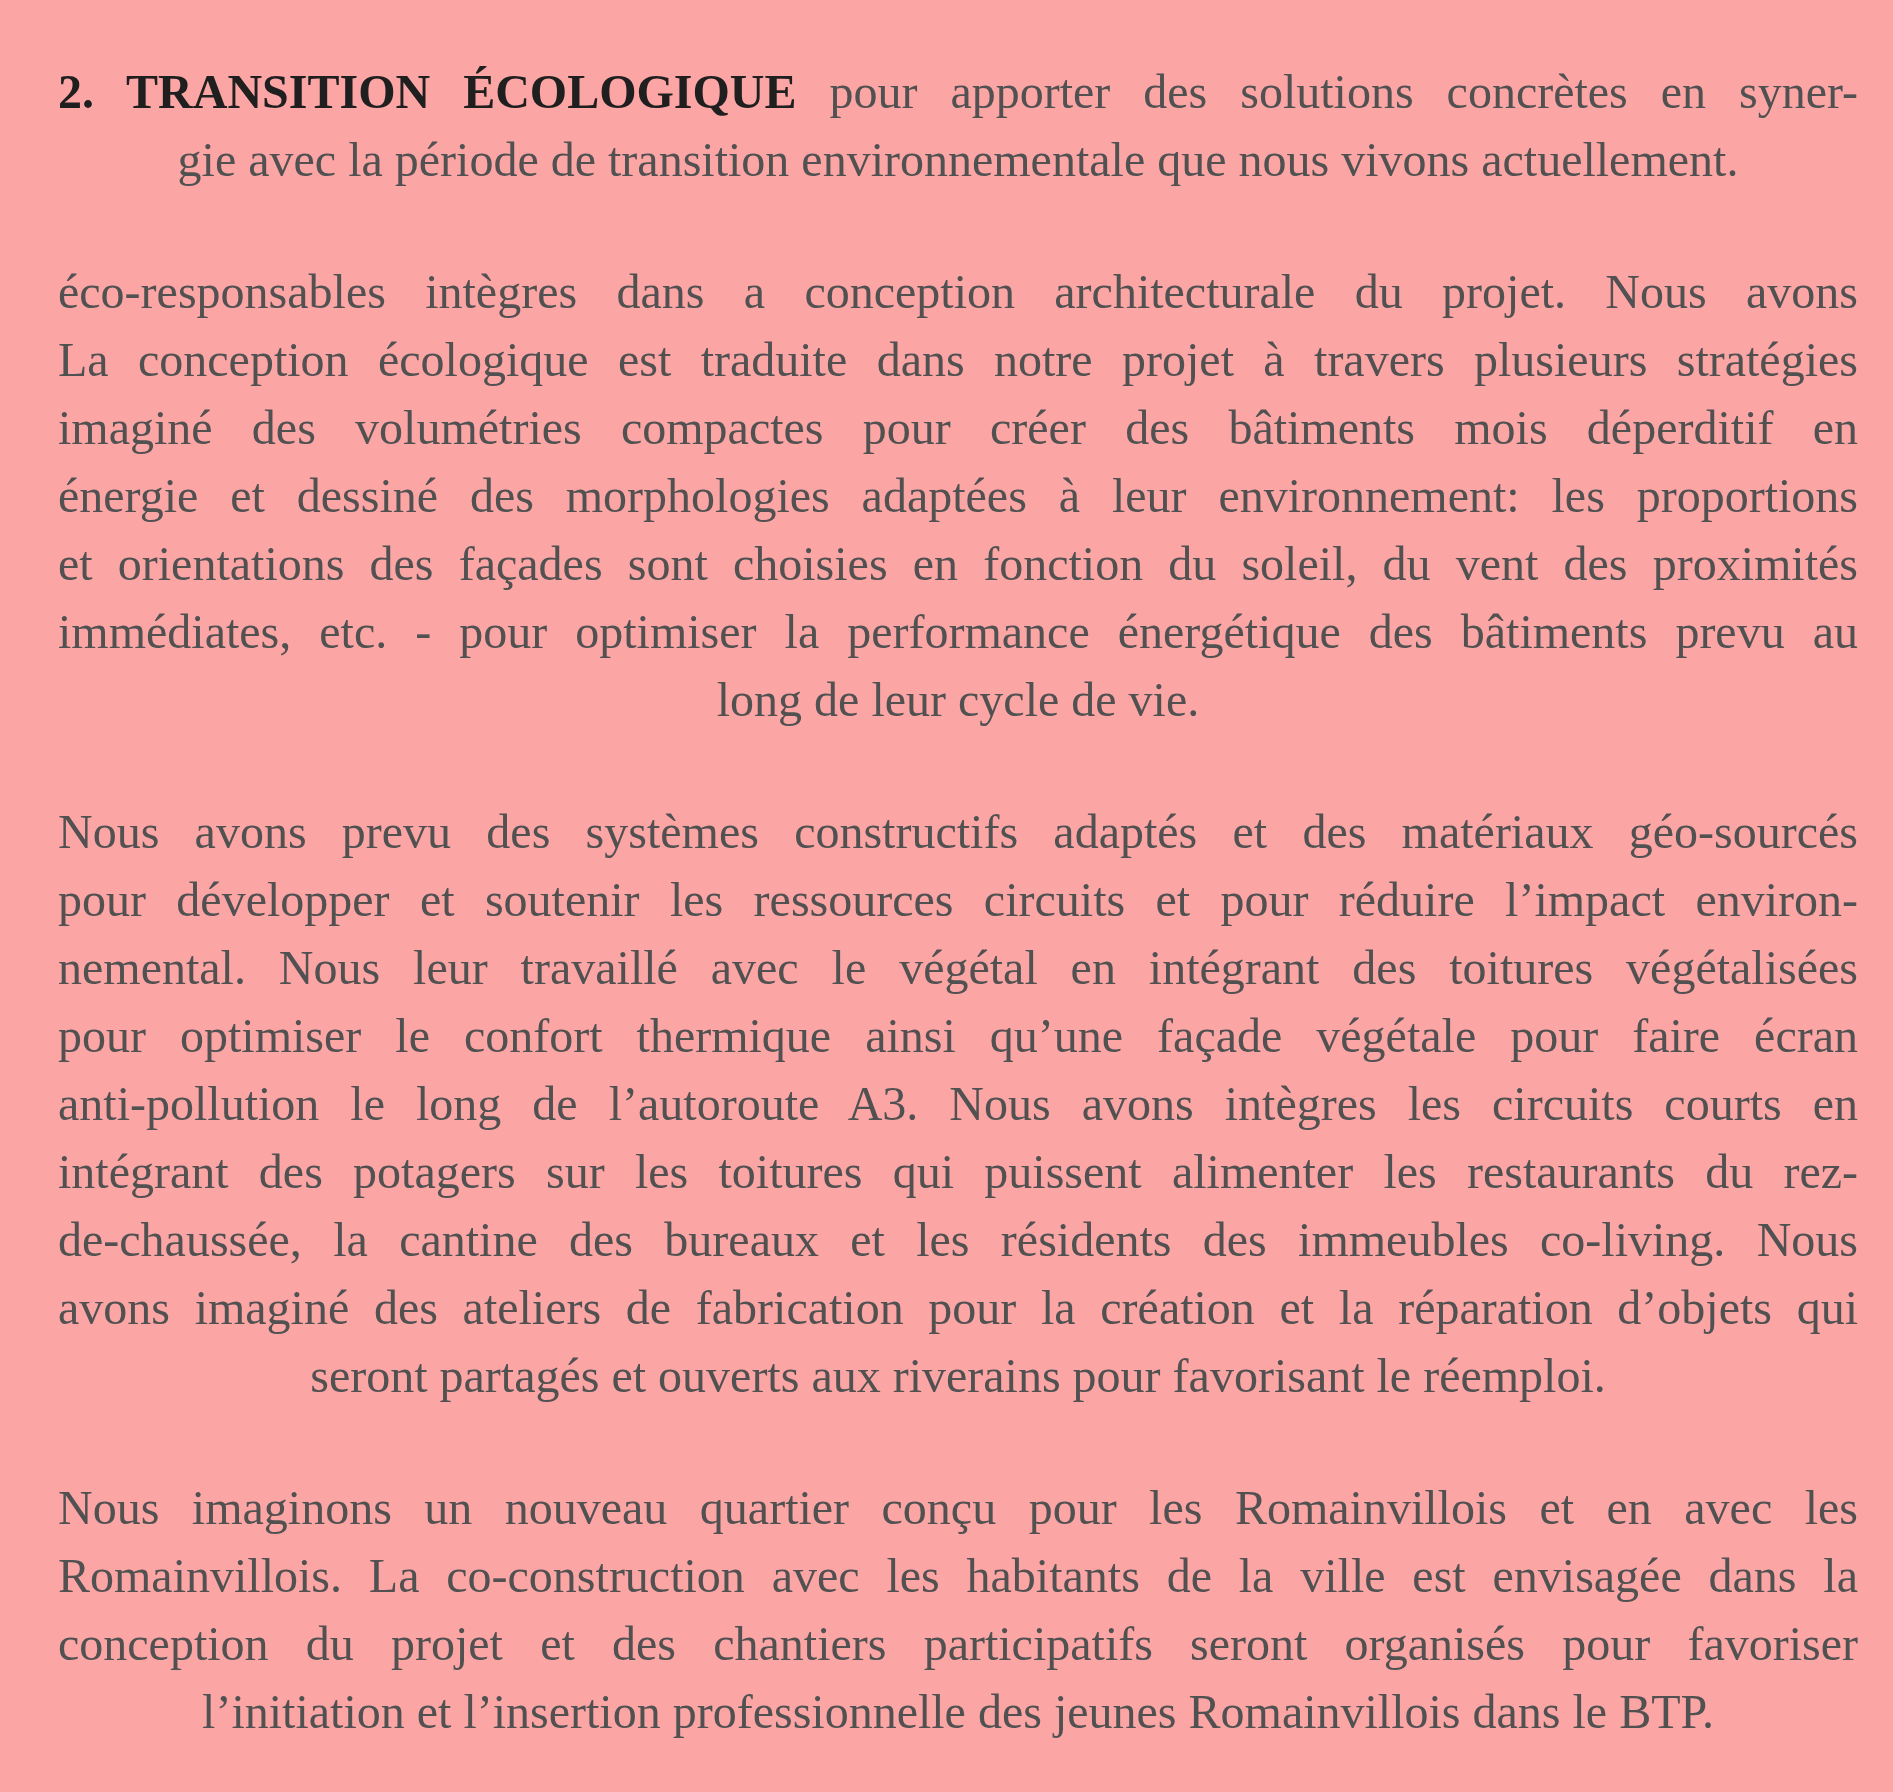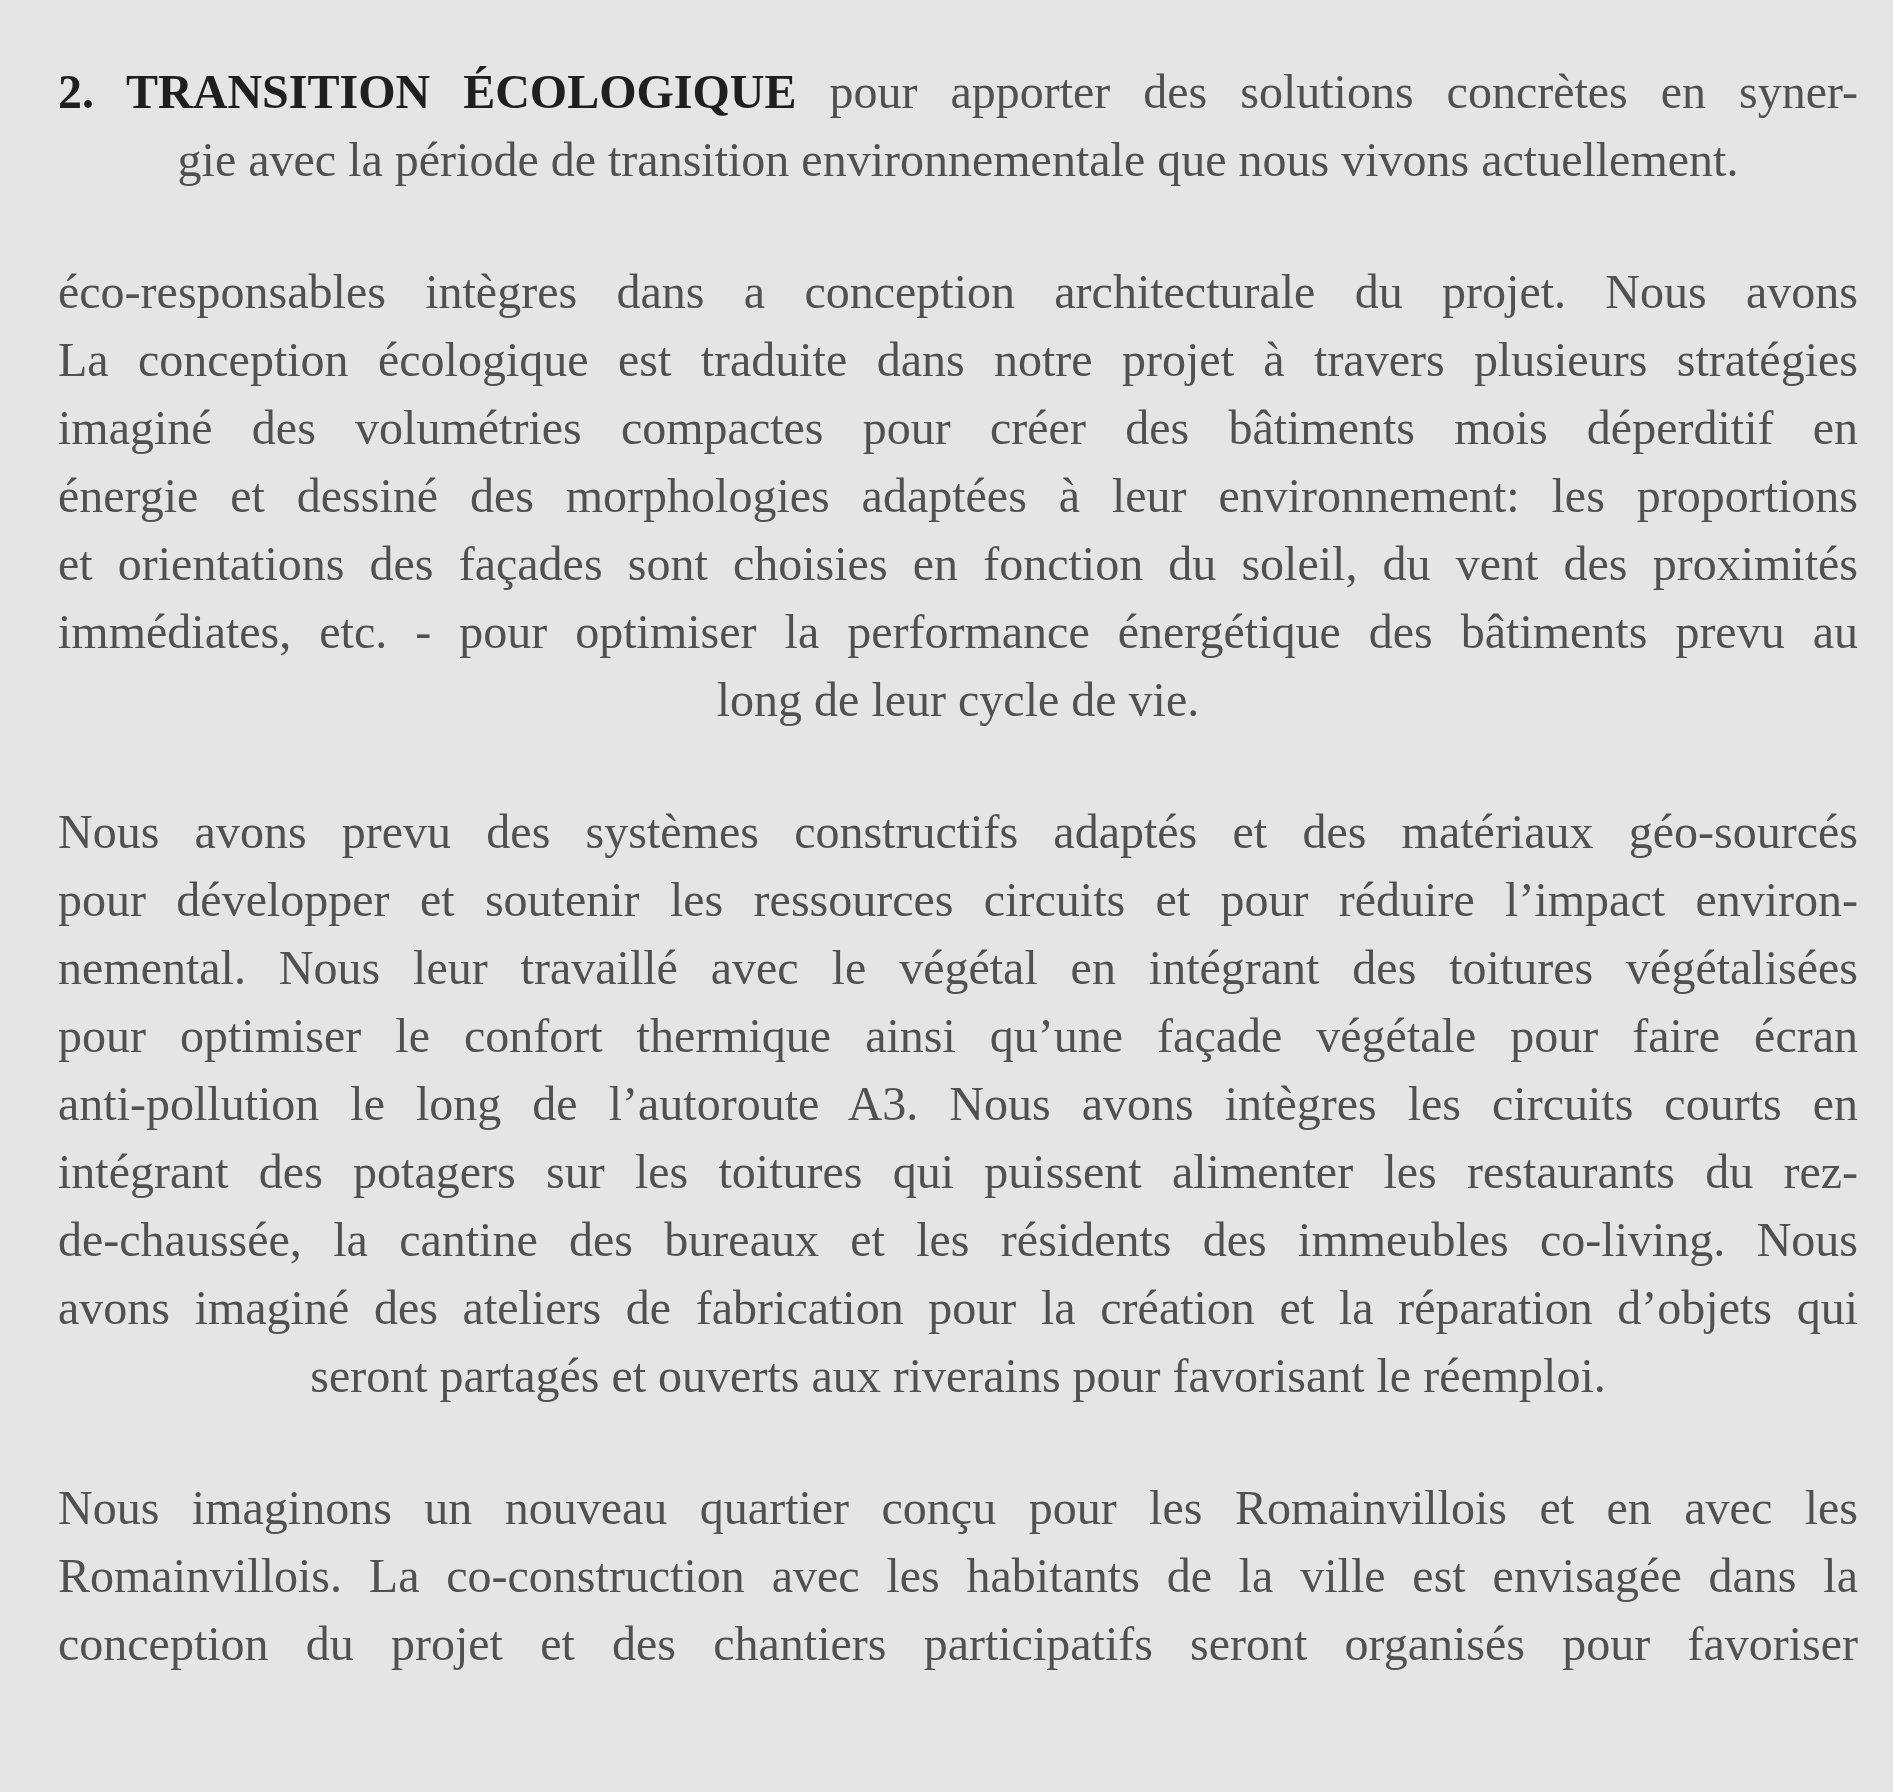--- a/index.html
+++ b/index.html
@@ -11,21 +11,21 @@
     width: 1893px;
     height: 1792px;
     overflow: hidden;
     font-family: "Liberation Serif", "DejaVu Serif", serif;
   }
   .page {
     box-sizing: border-box;
     width: 1893px;
     height: 1792px;
     padding: 58px 35px 0 58px;
-    background: #e5e5e5;
+    background: #fca5a5;
   }
   .paragraph {
     margin: 0 0 64px 0;
   }
   .paragraph:last-child {
     margin-bottom: 4px;
   }
   .line {
     font-size: 48px;
     line-height: 68px;
@@ -72,15 +72,16 @@
     <div class="line">intégrant des potagers sur les toitures qui puissent alimenter les restaurants du rez-</div>
     <div class="line">de-chaussée, la cantine des bureaux et les résidents des immeubles co-living. Nous</div>
     <div class="line">avons imaginé des ateliers de fabrication pour la création et la réparation d’objets qui</div>
     <div class="line last">seront partagés et ouverts aux riverains pour favorisant le réemploi.</div>
   </div>
 
   <div class="paragraph">
     <div class="line">Nous imaginons un nouveau quartier conçu pour les Romainvillois et en avec les</div>
     <div class="line">Romainvillois. La co-construction avec les habitants de la ville est envisagée dans la</div>
     <div class="line">conception du projet et des chantiers participatifs seront organisés pour favoriser</div>
+    <div class="line last">l’initiation et l’insertion professionnelle des jeunes Romainvillois dans le BTP.</div>
   </div>
 
 </div>
 
 </body></html>

